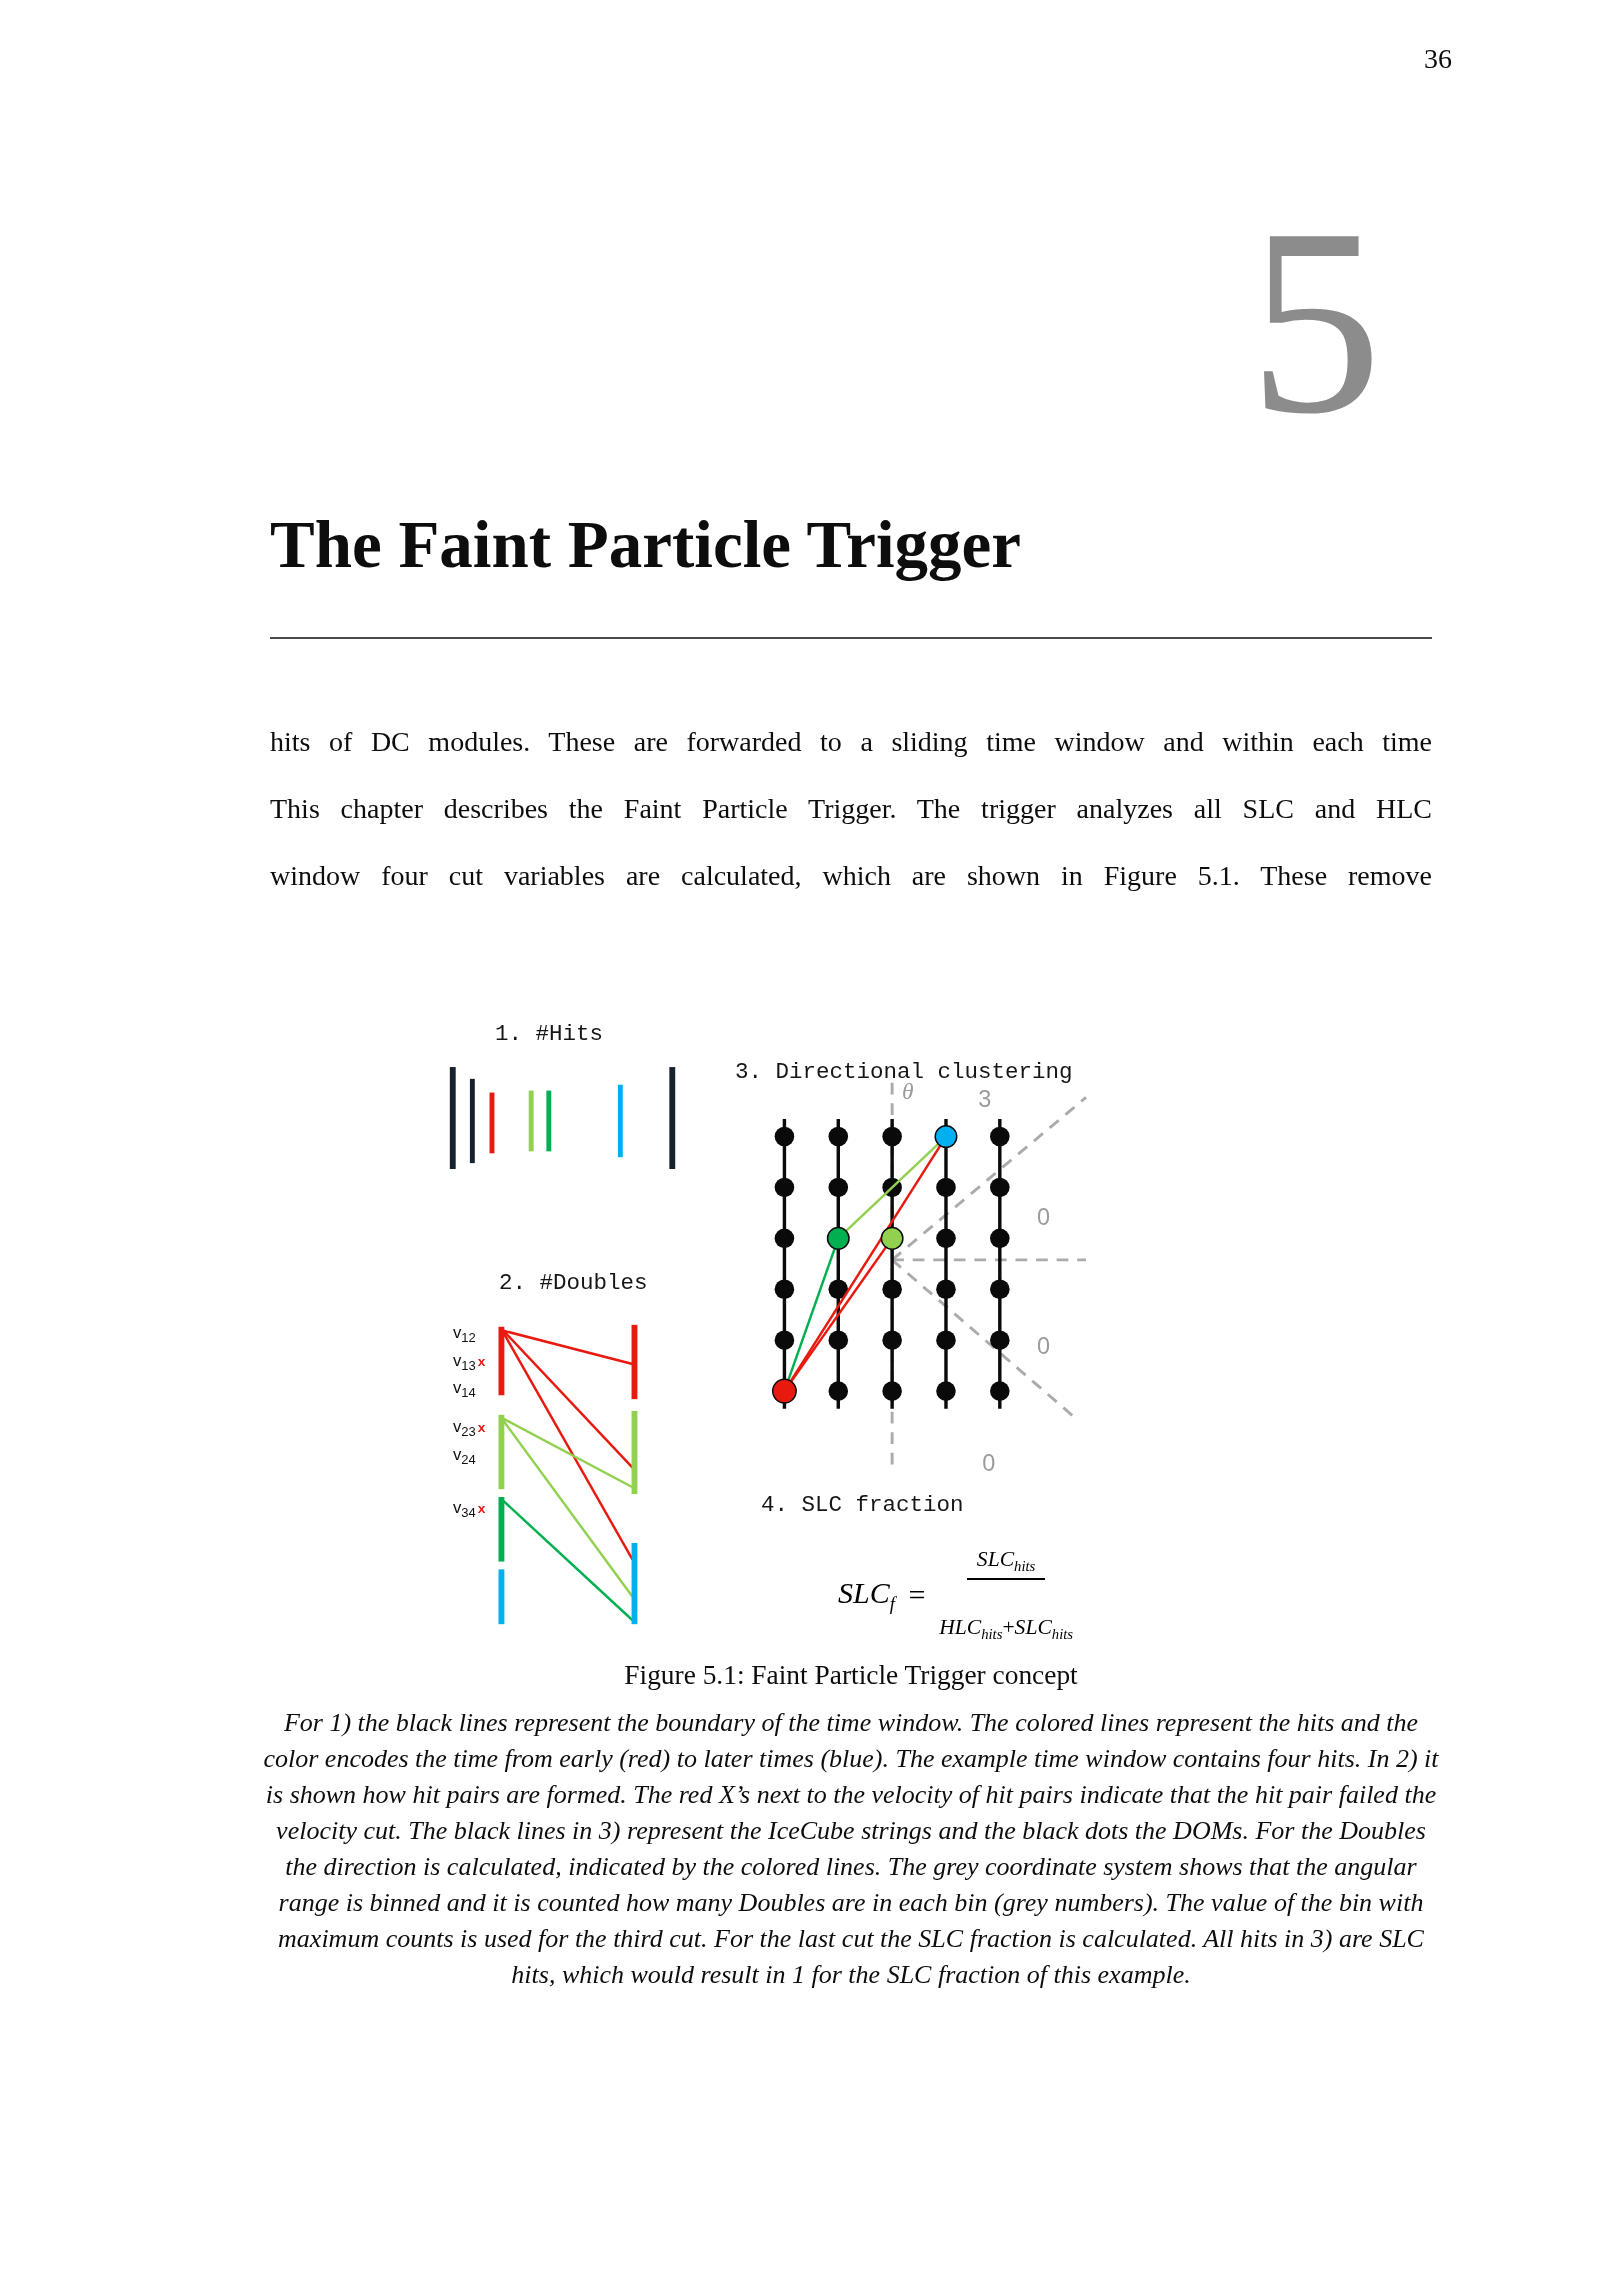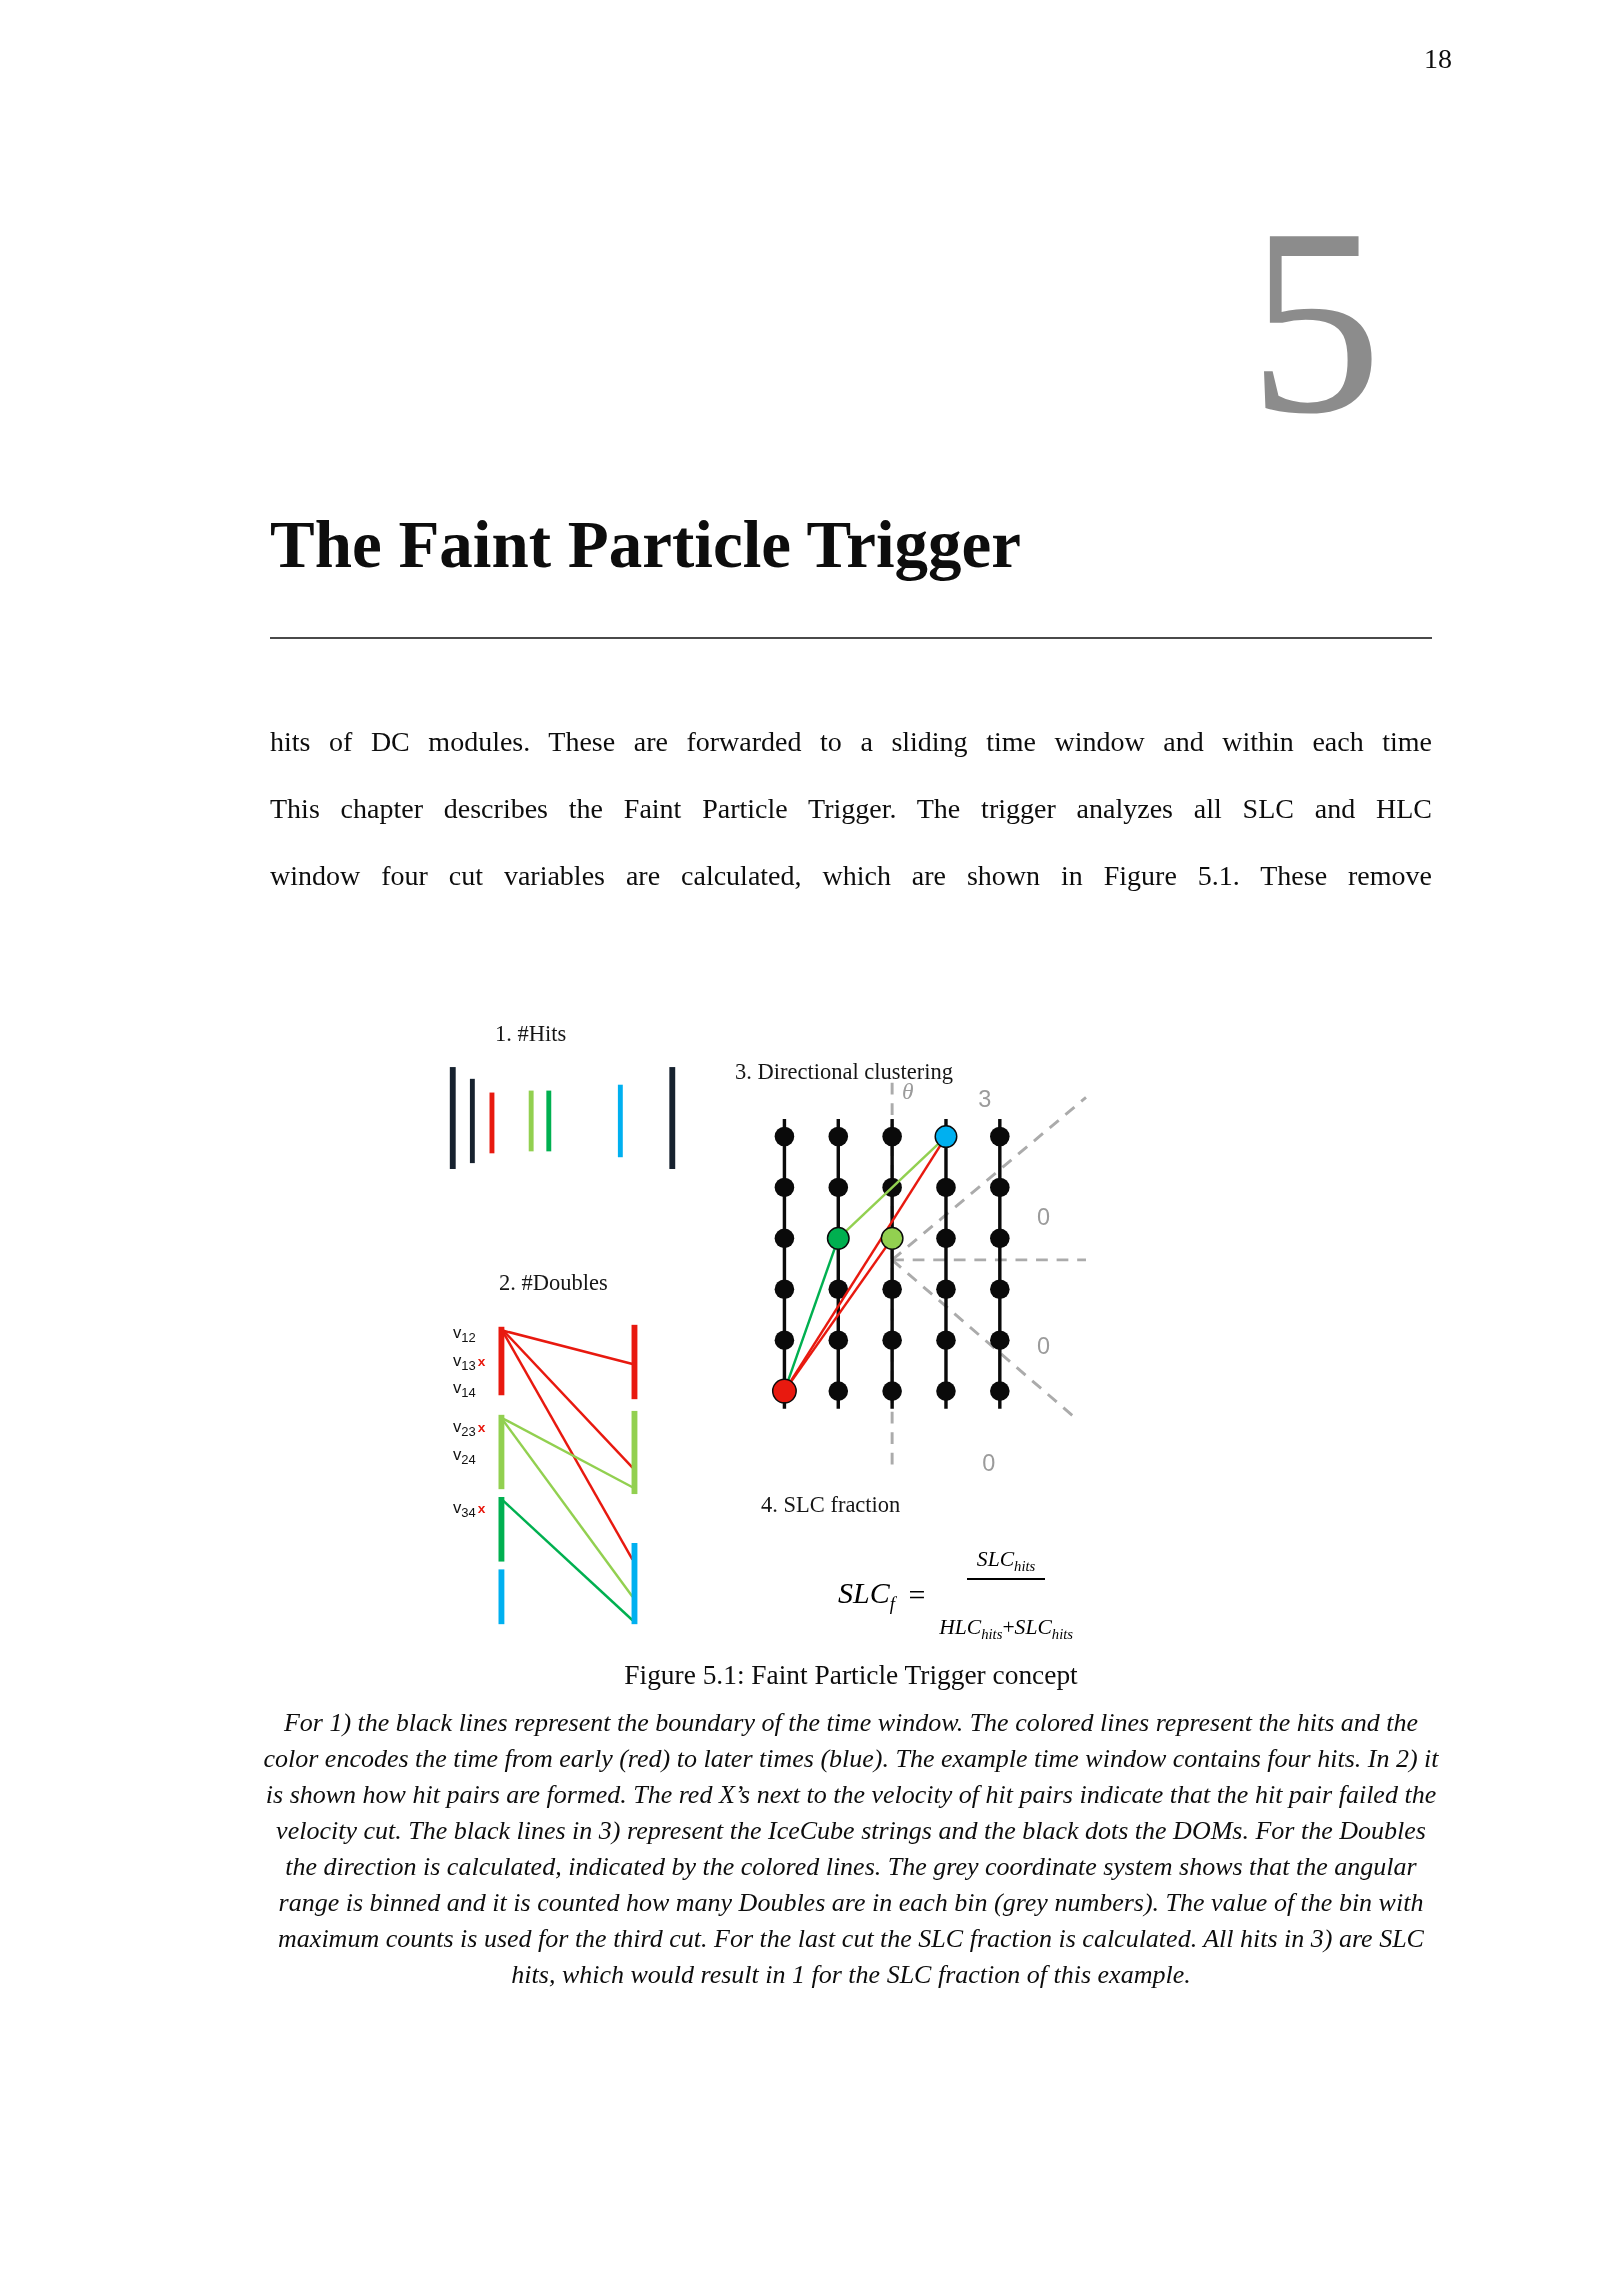--- a/index.html
+++ b/index.html
@@ -12,21 +12,21 @@
 
   .page-number { top:43px; right:169px; font-size:28px; }
   .chapter-number { top:188px; right:239px; font-size:267px; line-height:1; color:#8c8c8c; }
   .chapter-title { left:270px; top:506px; font-size:67px; white-space:nowrap; }
   .title-rule { left:270px; top:637px; width:1162px; height:2px; background:#4a4a4a; }
 
   .body-text { left:270px; top:708px; width:1162px; font-size:28px; line-height:67px; }
   .body-line { text-align:justify; text-align-last:justify; }
   .body-line.last { text-align:left; text-align-last:left; }
 
-  .fig-label { position:absolute; font-family:Liberation Serif, serif; font-size:22.5px; color:#161616; white-space:nowrap; }
+  .fig-label { position:absolute; font-family:Liberation Mono, monospace; font-size:22.5px; color:#161616; white-space:nowrap; }
   .svg-abs { position:absolute; }
 
   .vel { position:absolute; font-family:"Liberation Sans", sans-serif; font-size:16.7px; color:#111; white-space:nowrap; }
   .vel sub { font-size:13px; }
   .xmark { color:#e8190f; font-size:13.7px; margin-left:2px; font-weight:bold; }
 
   .gnum { font-family:"Liberation Sans", sans-serif; }
 
   .formula { position:absolute; left:745px; top:1547px; width:421px;
     display:flex; justify-content:center; align-items:center;
@@ -39,21 +39,21 @@
   .den { padding-top:2.9px; }
 
   .caption-title { left:270px; top:1660px; width:1162px; text-align:center; font-size:27.4px; }
   .caption-text { left:263px; top:1705px; width:1176px; text-align:center; font-style:italic; font-size:26px; line-height:36px; }
 </style>
 </head>
 <body>
 
 <div class="page">
 
-  <div class="abs page-number">18</div>
+  <div class="abs page-number">36</div>
   <div class="abs chapter-number">5</div>
   <h1 class="abs chapter-title">The Faint Particle Trigger</h1>
   <div class="abs title-rule"></div>
 
   <div class="abs body-text">
     <div class="body-line">hits of DC modules. These are forwarded to a sliding time window and within each time</div>
     <div class="body-line">This chapter describes the Faint Particle Trigger. The trigger analyzes all SLC and HLC</div>
     <div class="body-line">window four cut variables are calculated, which are shown in Figure 5.1. These remove</div>
   </div>
 

